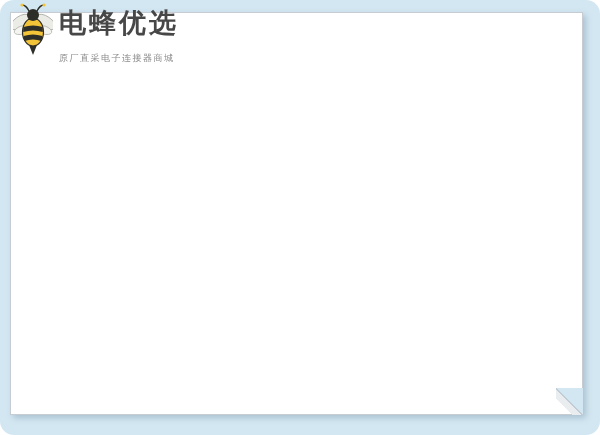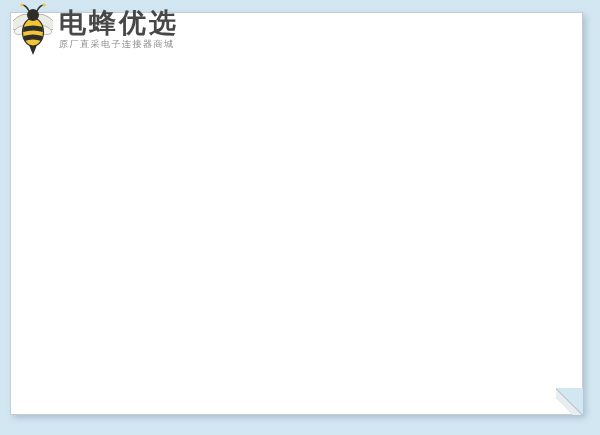--- a/index.html
+++ b/index.html
@@ -1,40 +1,41 @@
 <!DOCTYPE html>
 <html><head>
 <meta charset="utf-8">
 <style>
   html,body{margin:0;padding:0;}
   .canvas{
     position:relative;width:600px;height:435px;overflow:hidden;
     background:#d3e7f3;
     font-family:"DejaVu Sans",sans-serif;
+    border-radius:14px;
   }
   .paper{
     position:absolute;left:10px;top:12px;width:571px;height:401px;
     background:#ffffff;border:1px solid #c6ccd1;
     box-shadow:3px 3px 6px rgba(100,125,145,.35);
   }
   .fold{
     position:absolute;right:-1px;bottom:-1px;width:27px;height:27px;
     background:linear-gradient(45deg,
       rgba(0,0,0,0) 0 30%,
       #e9edf0 30% 47%,
       #c2ccd4 47% 50%,
       #d3e7f3 50% 100%);
   }
   .logo{position:absolute;left:13px;top:2px;display:flex;align-items:flex-start;z-index:5;}
   .logo-text{margin-left:6px;padding-top:6px;}
   .logo-title{
     font-size:27px;font-weight:bold;color:#474747;letter-spacing:3px;line-height:1.1;
     font-family:"DejaVu Sans",sans-serif;
   }
-  .logo-subtitle{font-size:9px;color:#8a8a8a;letter-spacing:1.5px;margin-top:0;}
+  .logo-subtitle{font-size:9px;color:#8a8a8a;letter-spacing:1.5px;margin-top:14px;}
   svg text{fill:#333333;font-family:"DejaVu Sans",sans-serif;}
   .ol{stroke:#3b3b3b;stroke-width:1.1;fill:none;stroke-linejoin:round;stroke-linecap:round;}
   .dl{stroke:#3b3b3b;stroke-width:0.9;fill:none;}
   .cl{stroke:#4a4a4a;stroke-width:0.7;fill:none;}
 </style>
 </head>
 <body>
 
 <div class="canvas">
 

